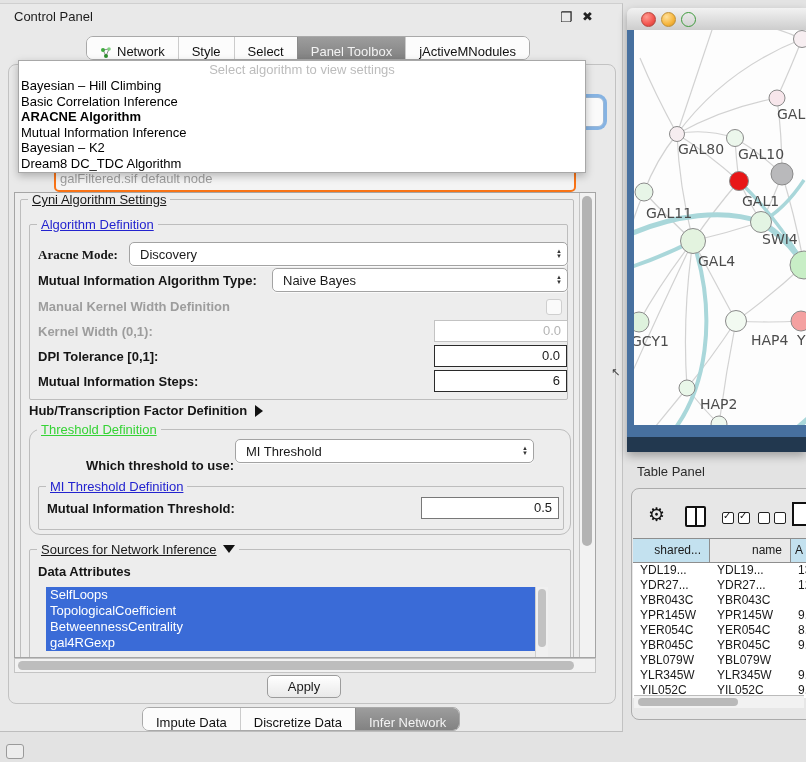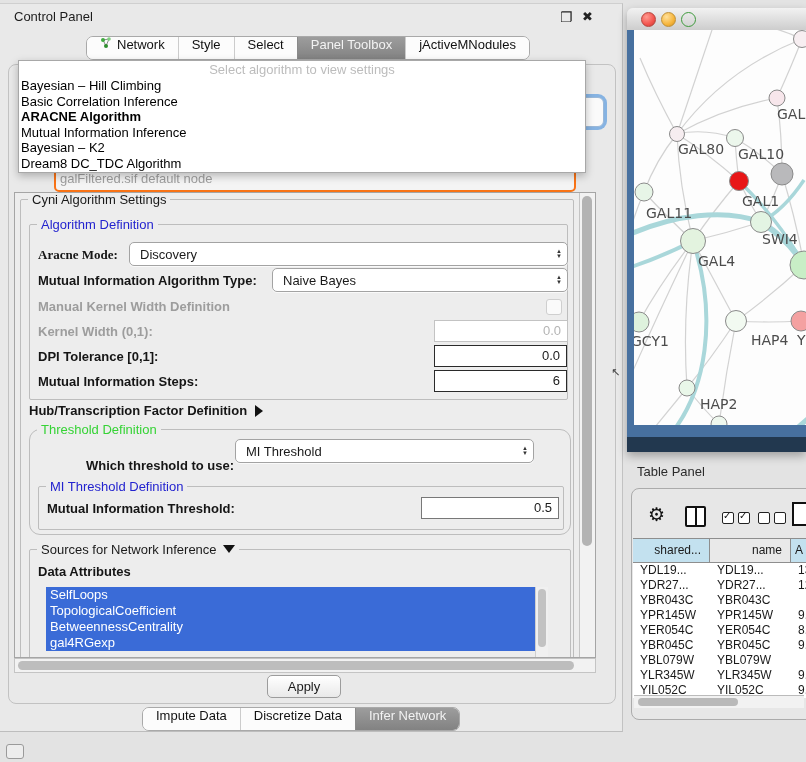--- a/index.html
+++ b/index.html
@@ -10,21 +10,21 @@
   
   .control-panel{left:0;top:3px;width:622px;height:727px;background:#e9e9e9;
                  border-right:1px solid #c2c2c2;border-top:1px solid #cfcfcf;border-bottom:1px solid #bdbdbd;}
   .cp-title{left:14px;top:9px;font-size:13px;color:#1c1c1c;}
   .cp-btn{top:9px;font-size:13px;color:#222;cursor:default;}
   .cp-float{left:560px;font-size:14px;}
   .cp-close{left:582px;font-weight:bold;}
 
   
   .tabbar{display:flex;background:#fcfcfc;border:1px solid #a9a9a9;border-radius:7px;overflow:hidden;height:22px;}
-  .tab{display:flex;align-items:flex-start;gap:5px;padding:0 13px;font-size:13px;color:#111;background:#fcfcfc;border-left:1px solid #cccccc;white-space:nowrap;}
+  .tab{display:flex;align-items:flex-end;gap:5px;padding:0 13px;font-size:13px;color:#111;background:#fcfcfc;border-left:1px solid #cccccc;white-space:nowrap;}
   .tab:first-child{border-left:none;}
   .tab.active{background:linear-gradient(#9d9d9d,#828282);color:#f3f3f3;border-left-color:#8a8a8a;}
   .top-tabs{left:86px;top:36px;}
   .bottom-tabs{left:142px;top:707px;}
 
   
   .shell{left:8px;top:64px;width:606px;height:638px;background:#e9e9e9;border:1px solid #c2c2c2;border-radius:8px;}
   .focus-combo{left:574px;top:97px;width:28px;height:28px;border-radius:6px;background:#fafafa;
                border:1px solid #9ab8d8;box-shadow:0 0 0 3px #86b3e2;z-index:4;}
   .ghost-combo{left:54px;top:166px;width:514px;height:22px;border:2px solid #f97316;border-radius:5px;
@@ -39,21 +39,21 @@
 
   
   .scrollview{left:14px;top:192px;width:580px;height:464px;background:#ededed;border:1px solid #a5a5a5;overflow:hidden;}
   .vtrack{right:0;top:0;width:15px;height:100%;background:#f2f2f2;border-left:1px solid #c4c4c4;}
   .vthumb{left:2px;top:3px;width:10px;height:350px;background:#b3b3b3;border-radius:5px;}
   .hscroll{left:14px;top:658px;width:580px;height:13px;background:#f2f2f2;border:1px solid #c4c4c4;}
   .hthumb{left:3px;top:2px;width:556px;height:9px;background:#bdbdbd;border-radius:5px;}
 
   
   .group{position:absolute;border:1px solid #bdbdbd;border-radius:2px;}
-  .gtitle{position:absolute;top:-8px;left:7px;background:#ededed;padding:0 4px;font-size:13px;color:#1a1a1a;white-space:nowrap;}
+  .gtitle{position:absolute;top:-8px;left:7px;background:#ededed;padding:0 4px;font-size:13px;color:#1a1a1a;white-space:nowrap;text-decoration:underline;}
   .gtitle.blue{color:#2323cf;}
   .gtitle.green{color:#35d335;}
   .lbl{position:absolute;font-weight:bold;font-size:13px;color:#151515;white-space:nowrap;}
   .lbl.dis{color:#9d9d9d;}
 
   .combo{position:absolute;height:22px;background:#fff;border:1px solid #a3a3a3;border-radius:5px;
          display:flex;align-items:center;font-size:13px;box-shadow:0 1px 0 rgba(255,255,255,.7);}
   .combo .val{padding-left:10px;}
   .combo .arrows{margin-left:auto;padding:0 5px;display:flex;flex-direction:column;line-height:5px;font-size:6px;color:#333;}
   .field{position:absolute;height:18px;background:#fff;font-size:13px;text-align:right;padding:1px 6px 1px 2px;line-height:18px;}

